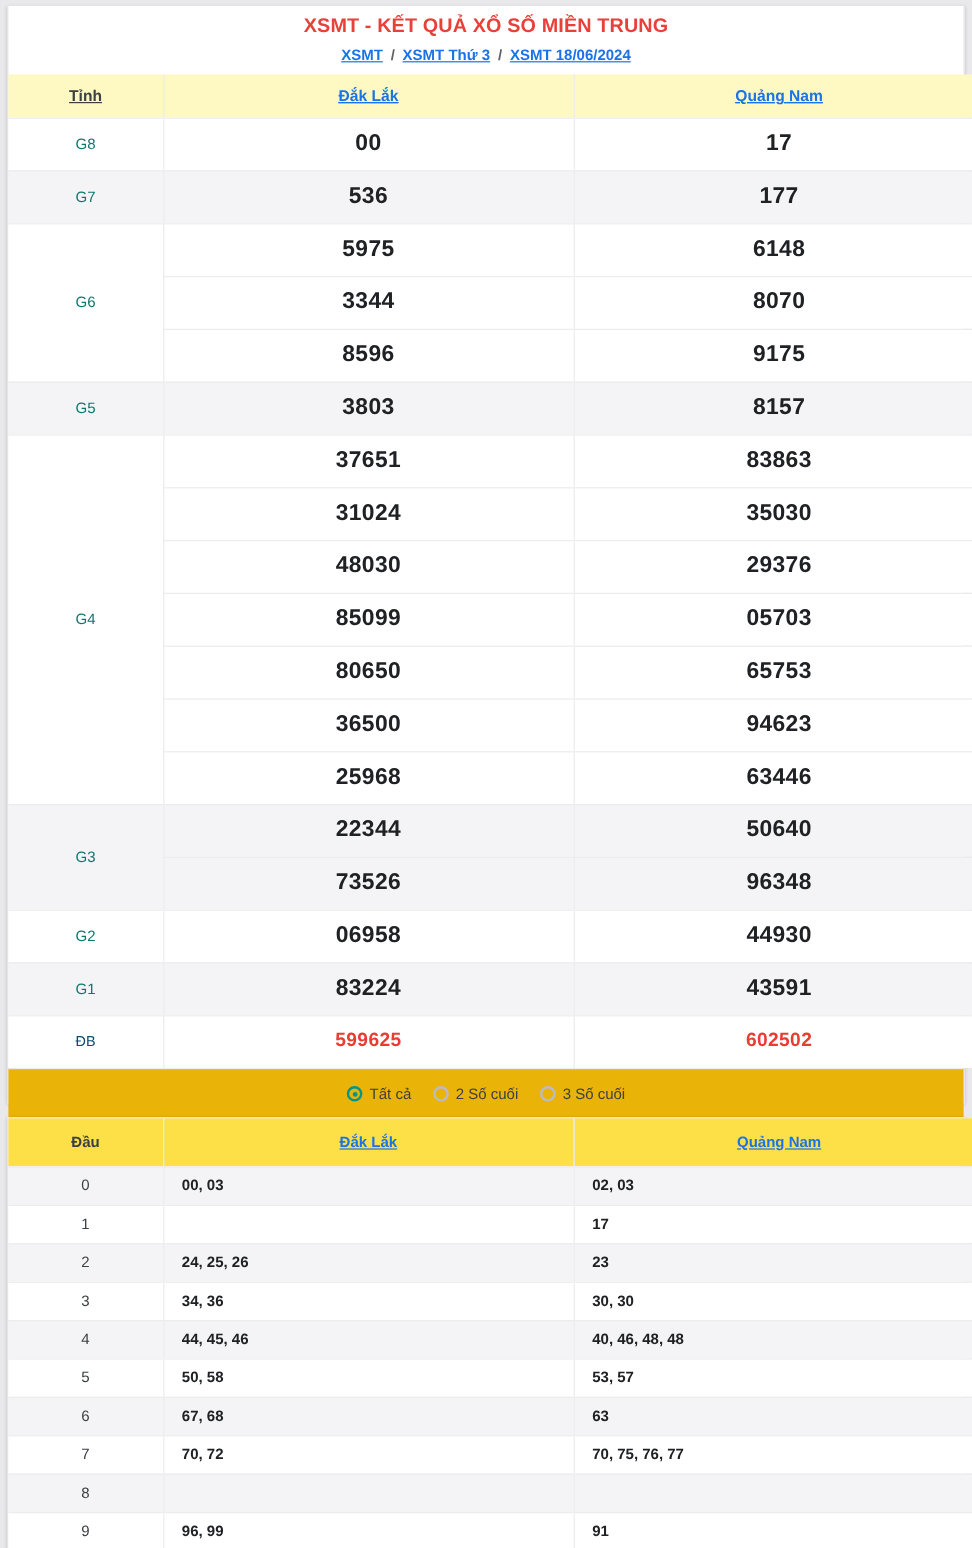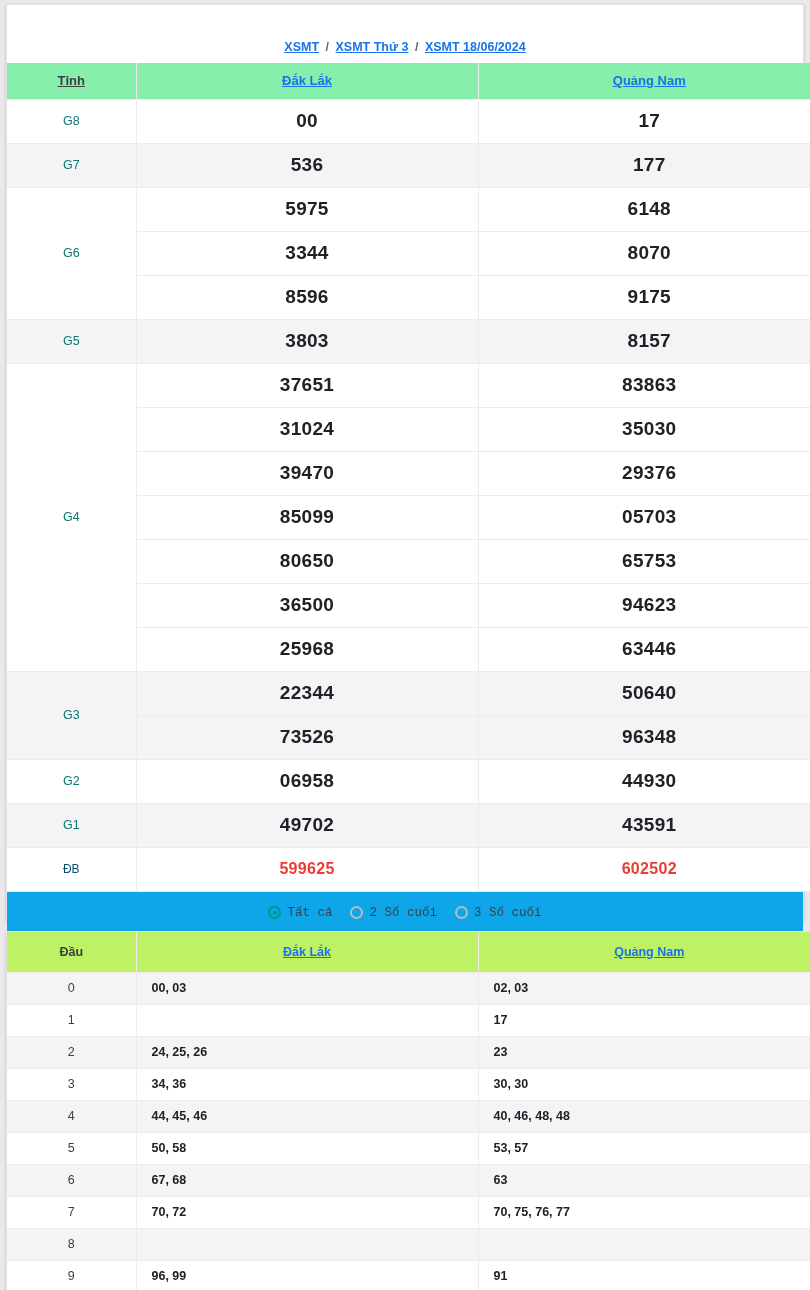--- a/index.html
+++ b/index.html
@@ -34,21 +34,20 @@
     font-size: 16.5px;
     font-weight: bold;
     padding: 8px 0 0 0;
     letter-spacing: .1px;
   }
   .breadcrumb {
     text-align: center;
     font-size: 12.5px;
     padding: 7px 0 9px 0;
     color: #6b6b73;
-    margin-top: 28px;
   }
   .breadcrumb a {
     color: #1a73e8;
     text-decoration: underline;
     font-weight: bold;
     font-size: 12.5px;
   }
   .breadcrumb .sep { color: #5f6368; margin: 0 3px; font-weight: bold; }
 
   
@@ -59,21 +58,21 @@
   .main-table td, .main-table th {
     border-top: 1px solid #ececed;
     border-right: 1px solid #ececed;
     text-align: center;
     vertical-align: middle;
   }
   .main-table td:last-child, .main-table th:last-child { border-right: none; }
   .main-table tr:first-child th { border-top: none; }
 
   .hdr-row th {
-    background: #86efac;
+    background: #fef9c3;
     height: 36px;
     font-size: 13px;
     font-weight: bold;
     color: #3c4043;
     text-decoration: underline;
   }
   .hdr-row th a {
     color: #1a73e8;
     text-decoration: underline;
     font-weight: bold;
@@ -101,22 +100,21 @@
   .h44 { height: 44px; }
 
   
   .filter {
     height: 42px;
     display: flex;
     align-items: center;
     justify-content: center;
     gap: 18px;
     border-top: 1px solid #ececed;
-    background: #0ea5e9;
-    font-family: Liberation Mono, monospace;
+    background: #eab308;
   }
   .radio-opt {
     display: flex;
     align-items: center;
     gap: 6px;
     font-size: 12.5px;
     color: #3c4043;
     cursor: pointer;
   }
   .radio {
@@ -140,21 +138,21 @@
   
   .sum-table td, .sum-table th {
     border-top: 1px solid #ececed;
     border-right: 1px solid #ececed;
     height: 32px;
     vertical-align: middle;
   }
   .sum-table td:last-child, .sum-table th:last-child { border-right: none; }
   .sum-table tr:first-child th { border-top: none; }
   .sum-hdr th {
-    background: #bef264;
+    background: #fde047;
     font-size: 12.5px;
     font-weight: bold;
     color: #3c4043;
     text-align: center;
     height: 40px;
   }
   .sum-hdr th a {
     color: #1a73e8;
     text-decoration: underline;
     font-weight: bold;
@@ -173,20 +171,21 @@
     font-weight: bold;
   }
 </style>
 </head>
 <body>
 
 <div class="page">
 
   <div class="card card-main">
 
+    <div class="title">XSMT - KẾT QUẢ XỔ SỐ MIỀN TRUNG</div>
 
     <div class="breadcrumb">
       <a href="#">XSMT</a>
       <span class="sep">/</span>
       <a href="#">XSMT Thứ 3</a>
       <span class="sep">/</span>
       <a href="#">XSMT 18/06/2024</a>
     </div>
 
     <table class="main-table">
@@ -238,21 +237,21 @@
           <tr class="r-white h44">
             <td class="lbl" rowspan="7">G4</td>
             <td class="num">37651</td>
             <td class="num">83863</td>
           </tr>
           <tr class="r-white h44">
             <td class="num">31024</td>
             <td class="num">35030</td>
           </tr>
           <tr class="r-white h44">
-            <td class="num">39470</td>
+            <td class="num">48030</td>
             <td class="num">29376</td>
           </tr>
           <tr class="r-white h44">
             <td class="num">85099</td>
             <td class="num">05703</td>
           </tr>
           <tr class="r-white h44">
             <td class="num">80650</td>
             <td class="num">65753</td>
           </tr>
@@ -273,21 +272,21 @@
             <td class="num">73526</td>
             <td class="num">96348</td>
           </tr>
           <tr class="r-white h44">
             <td class="lbl" rowspan="1">G2</td>
             <td class="num">06958</td>
             <td class="num">44930</td>
           </tr>
           <tr class="r-gray h44">
             <td class="lbl" rowspan="1">G1</td>
-            <td class="num">49702</td>
+            <td class="num">83224</td>
             <td class="num">43591</td>
           </tr>
           <tr class="r-white h44">
             <td class="lbl db" rowspan="1">ĐB</td>
             <td class="num db">599625</td>
             <td class="num db">602502</td>
           </tr>
         </tbody>
     </table>
 

